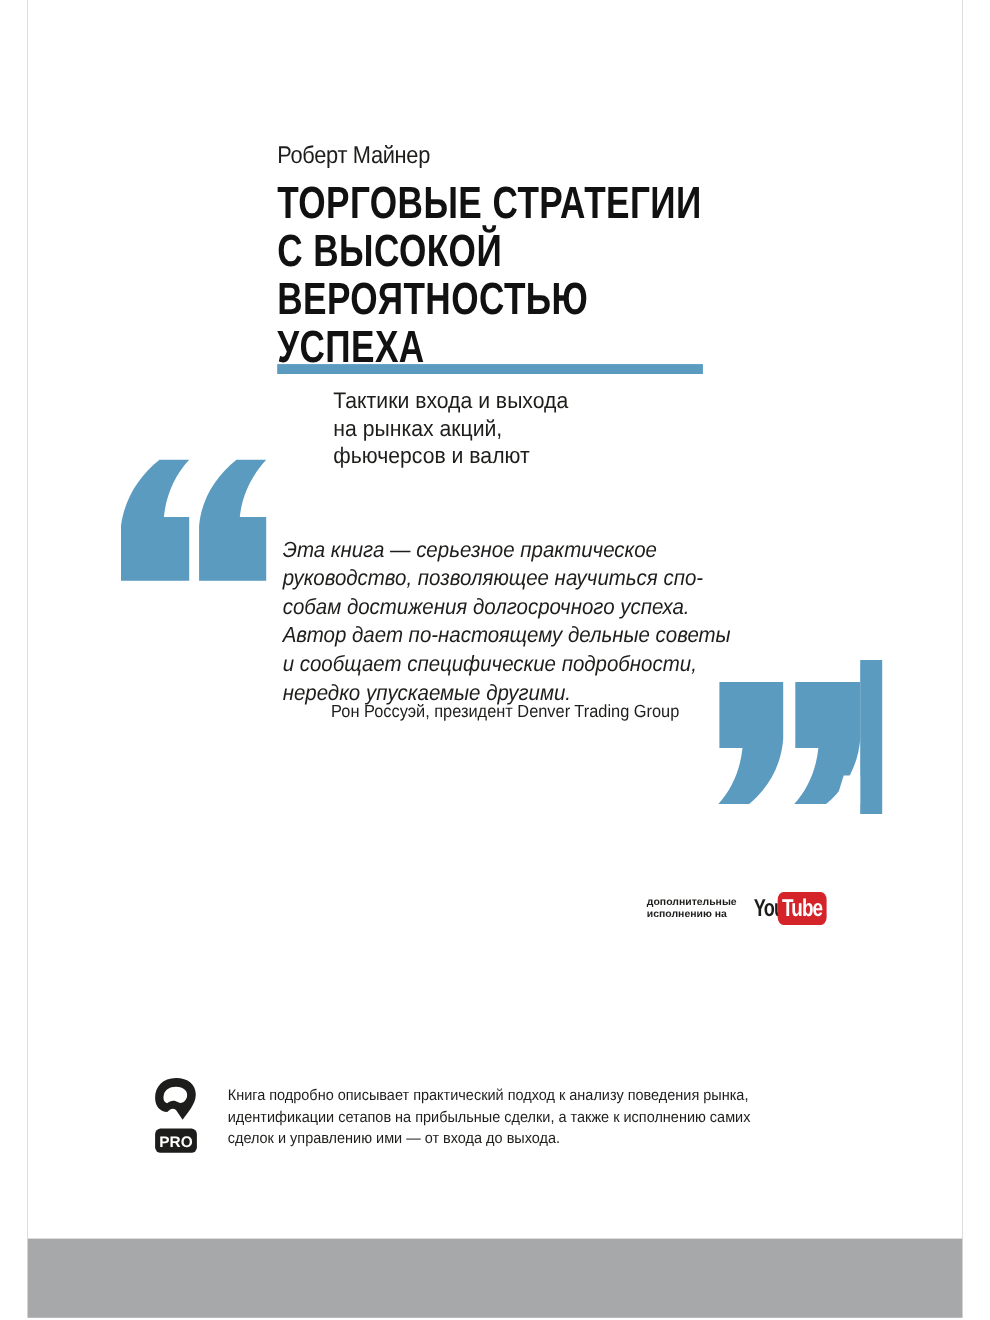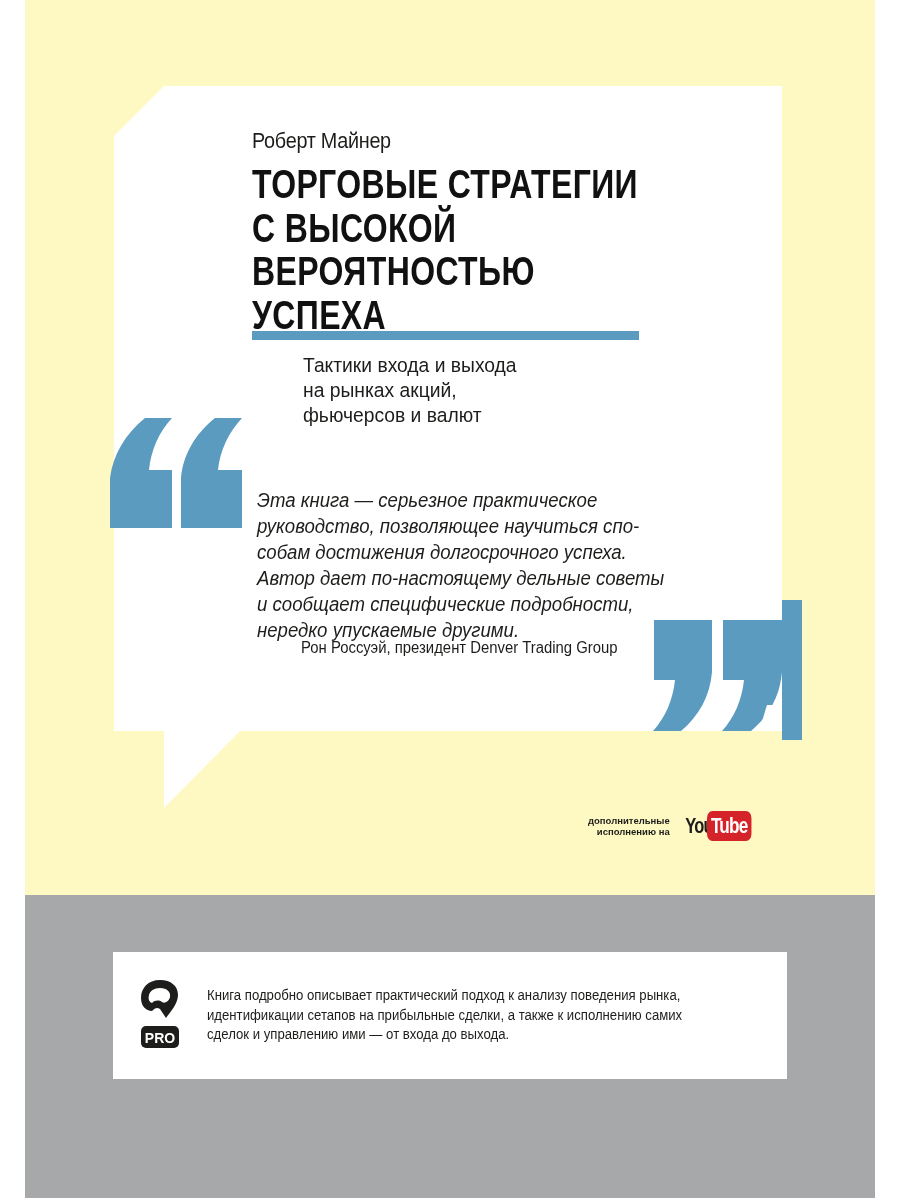--- a/index.html
+++ b/index.html
@@ -4,22 +4,22 @@
   <style>
     * { margin: 0; padding: 0; box-sizing: border-box; }
     html, body { width: 900px; height: 1200px; background: #ffffff; overflow: hidden; }
     body { position: relative; font-family: "Liberation Sans", sans-serif; }
 
     .cover {
       position: absolute; left: 25px; top: 0; width: 850px; height: 1198px;
       background: #a7a8aa; overflow: hidden;
     }
     .blue-area {
-      position: absolute; left: 0; top: 0; width: 850px; height: 895px;
-      background: #fef9c3;
+      position: absolute; left: 0; top: 0; width: 850px; height: 1126px;
+      background: #ffffff;
     }
     .bubble-svg { position: absolute; left: 0; top: 0; width: 850px; height: 895px; }
 
     .author {
       position: absolute; left: 227px; top: 128px;
       font-size: 22px; color: #1d1d1b; letter-spacing: -0.3px;
       transform: scaleX(0.9); transform-origin: left top; white-space: nowrap;
     }
     .title {
       position: absolute; left: 227px; top: 163px;
@@ -43,21 +43,21 @@
       white-space: nowrap; transform: scaleX(0.93); transform-origin: left top;
     }
     .quote-author {
       position: absolute; left: 276px; top: 639px;
       font-size: 16px; color: #1d1d1b; white-space: nowrap;
       transform: scaleX(0.93); transform-origin: left top;
     }
 
     .yt-badge {
       position: absolute; left: 563px; top: 810px; height: 32px;
-      display: flex; align-items: center; gap: 6px; text-align: right;
+      display: flex; align-items: center; gap: 6px;
     }
     .yt-caption {
       font-size: 9.5px; line-height: 11px; font-weight: bold; color: #1d1d1b;
       white-space: nowrap;
     }
     .yt-logo { display: flex; align-items: center; }
     .yt-you {
       font-weight: bold; font-size: 22px; color: #1d1d1b; letter-spacing: -1px;
       transform: scaleX(0.75); transform-origin: right center; display: inline-block;
       margin-right: -6px;

